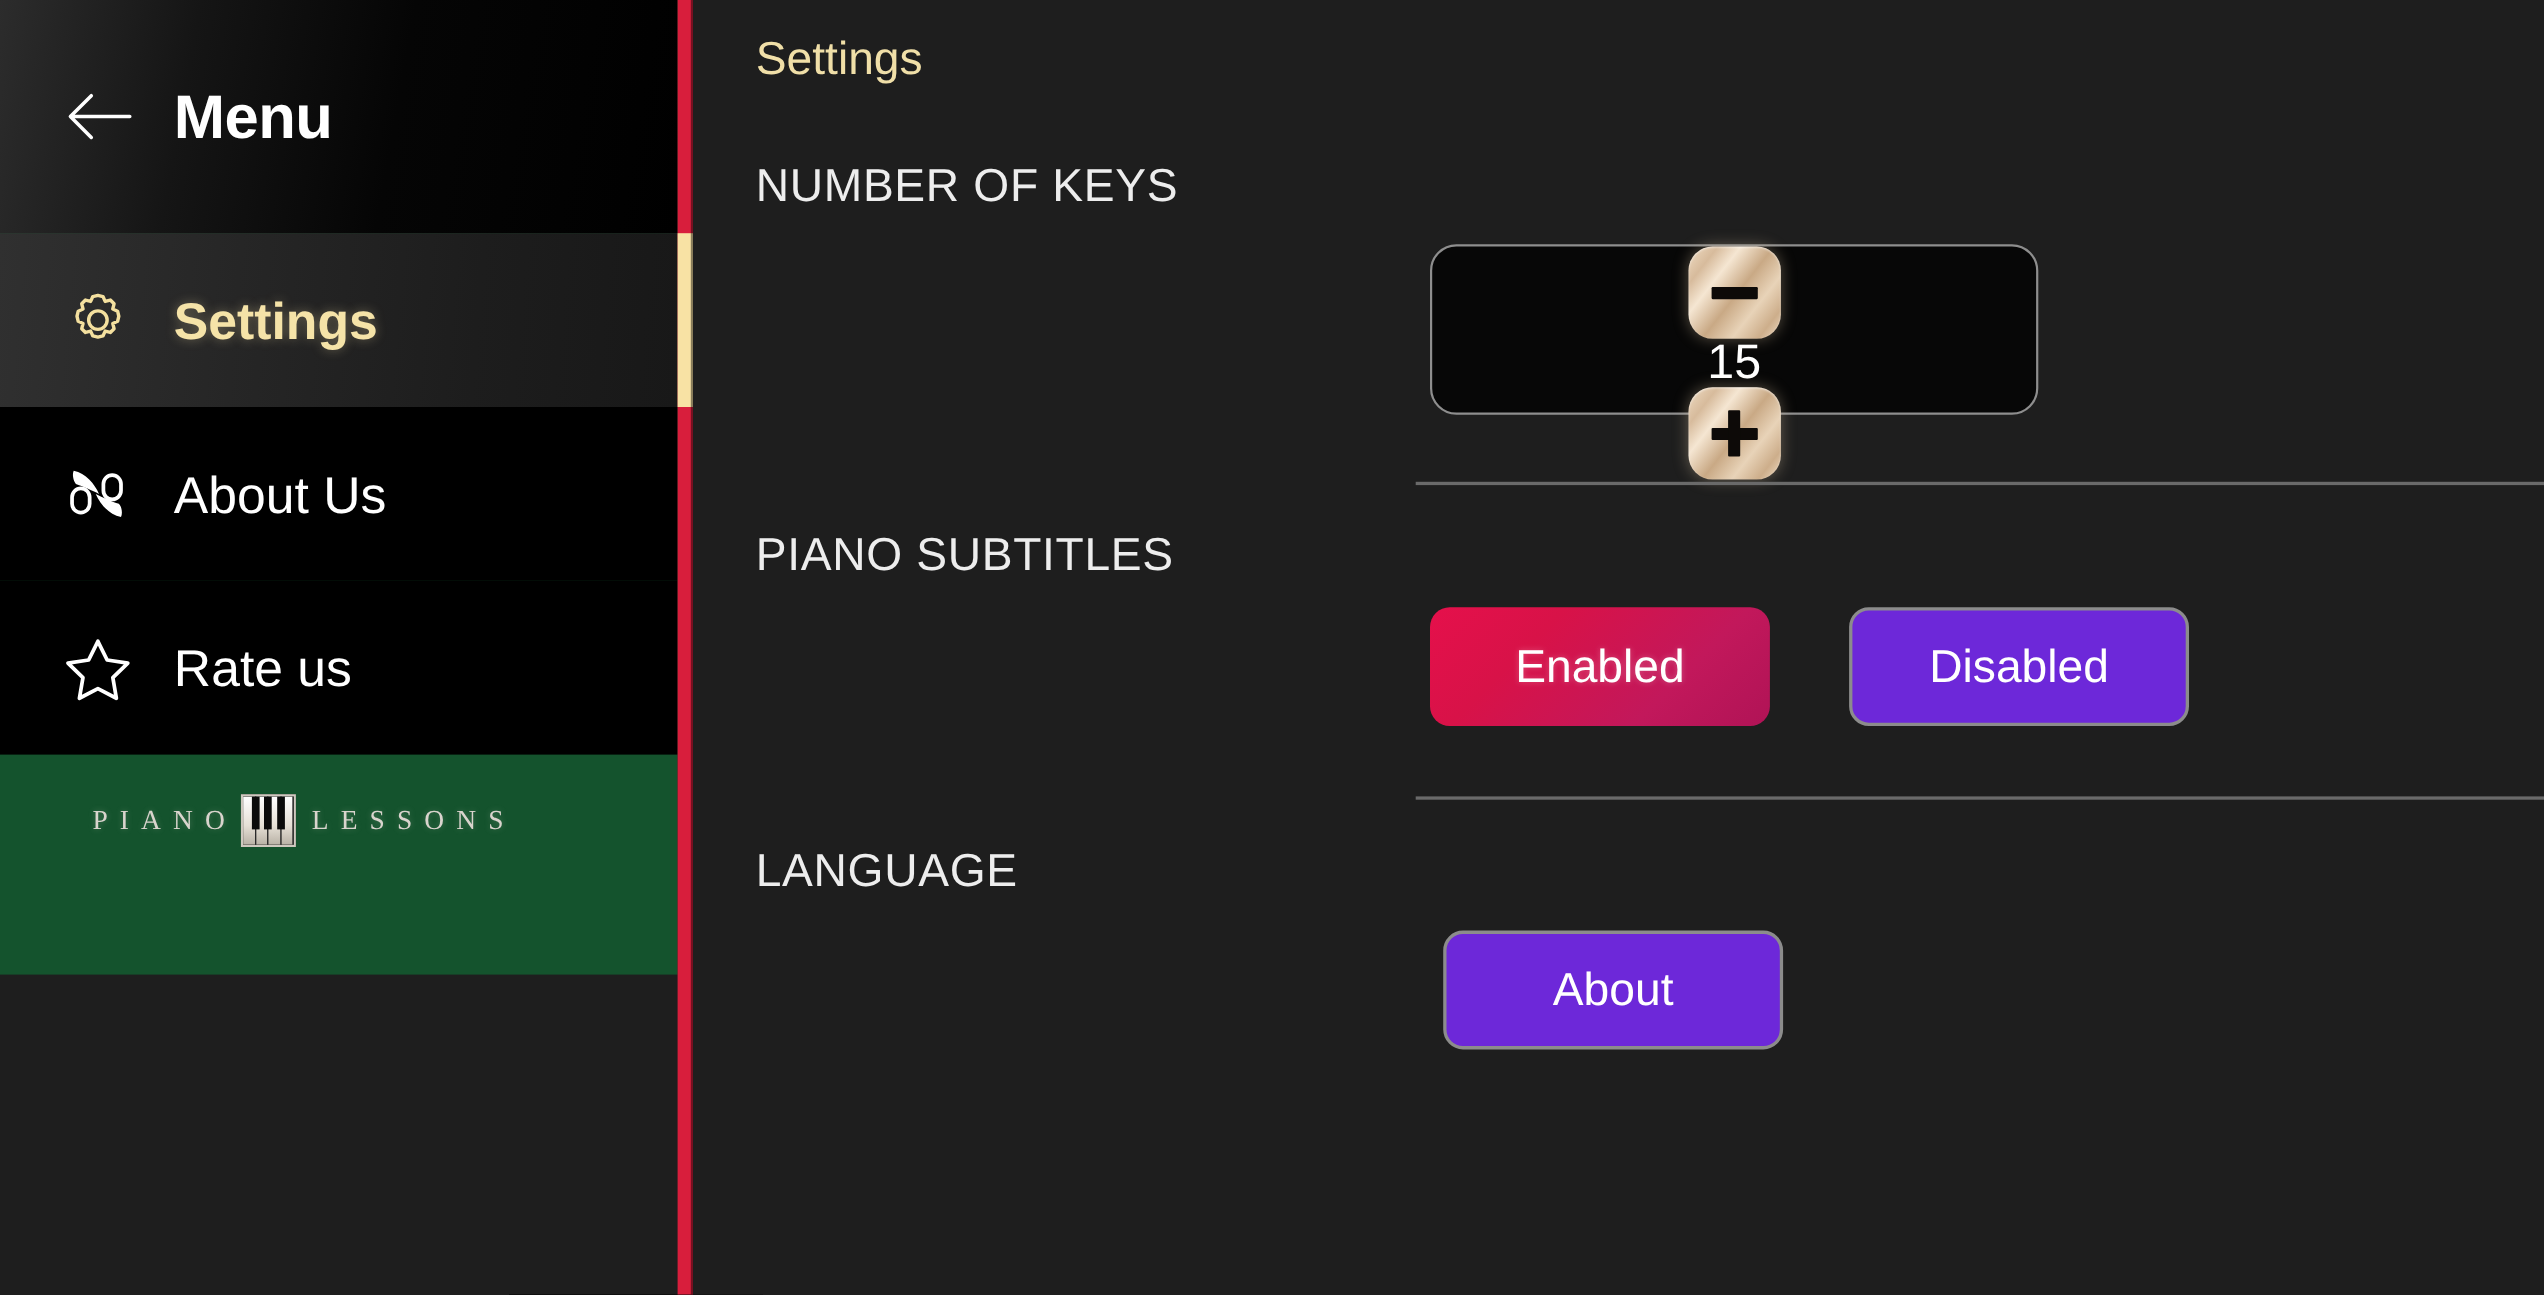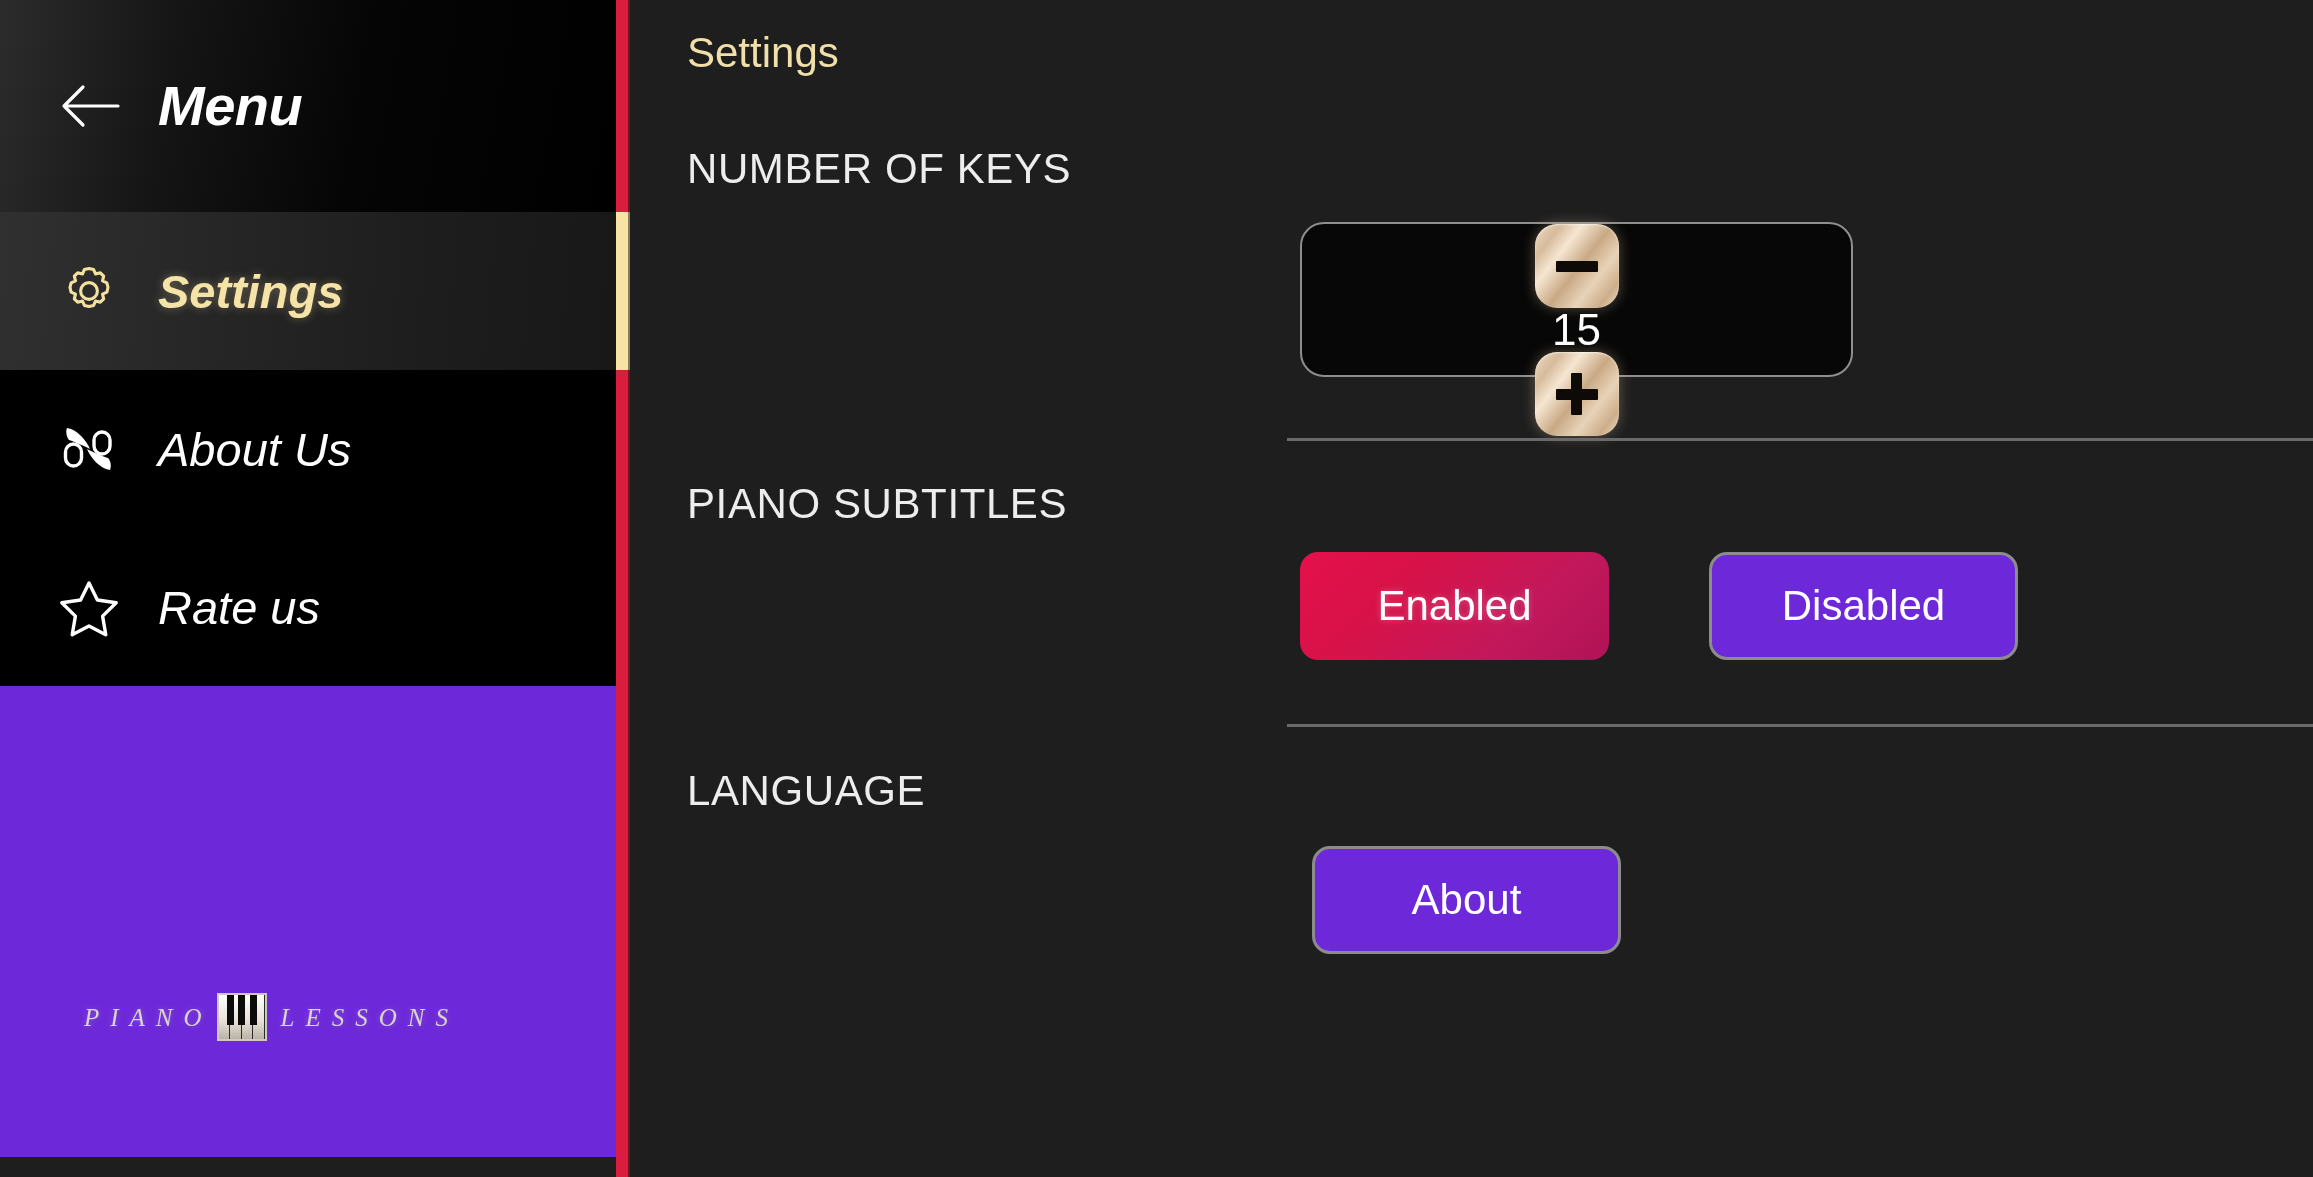--- a/index.html
+++ b/index.html
@@ -17,24 +17,23 @@
     width: 2313px;
     height: 1177px;
     display: flex;
     background: #1e1e1e;
   }
 
   
   .sidebar {
     position: relative;
     width: 616px;
-    height: 1157px;
-    background: #6d28d9;
+    height: 886px;
+    background: #14532d;
     flex: 0 0 616px;
-    font-style: italic;
   }
 
   .sidebar-header {
     position: relative;
     height: 212px;
     background: linear-gradient(100deg, #2c2c2c 0%, #151515 28%, #050505 58%, #000 100%);
     display: flex;
     align-items: center;
     padding-left: 56px;
   }
@@ -271,21 +270,21 @@
     position: absolute;
     left: 657px;
     width: 1604px;
     height: 3px;
     background: #6a6a6a;
   }
   .rule-1 { top: 438px; }
   .rule-2 { top: 724px; }
 
   
-  .opt-row { position: absolute; display: flex; gap: 88px; text-align: center; }
+  .opt-row { position: absolute; display: flex; gap: 60px; text-align: center; }
   .opt-row-subs { left: 670px; top: 552px; }
   .opt-row-lang { left: 670px; top: 846px; }
 
   .opt-btn {
     width: 309px;
     height: 108px;
     border-radius: 18px;
     display: flex;
     align-items: center;
     justify-content: center;

